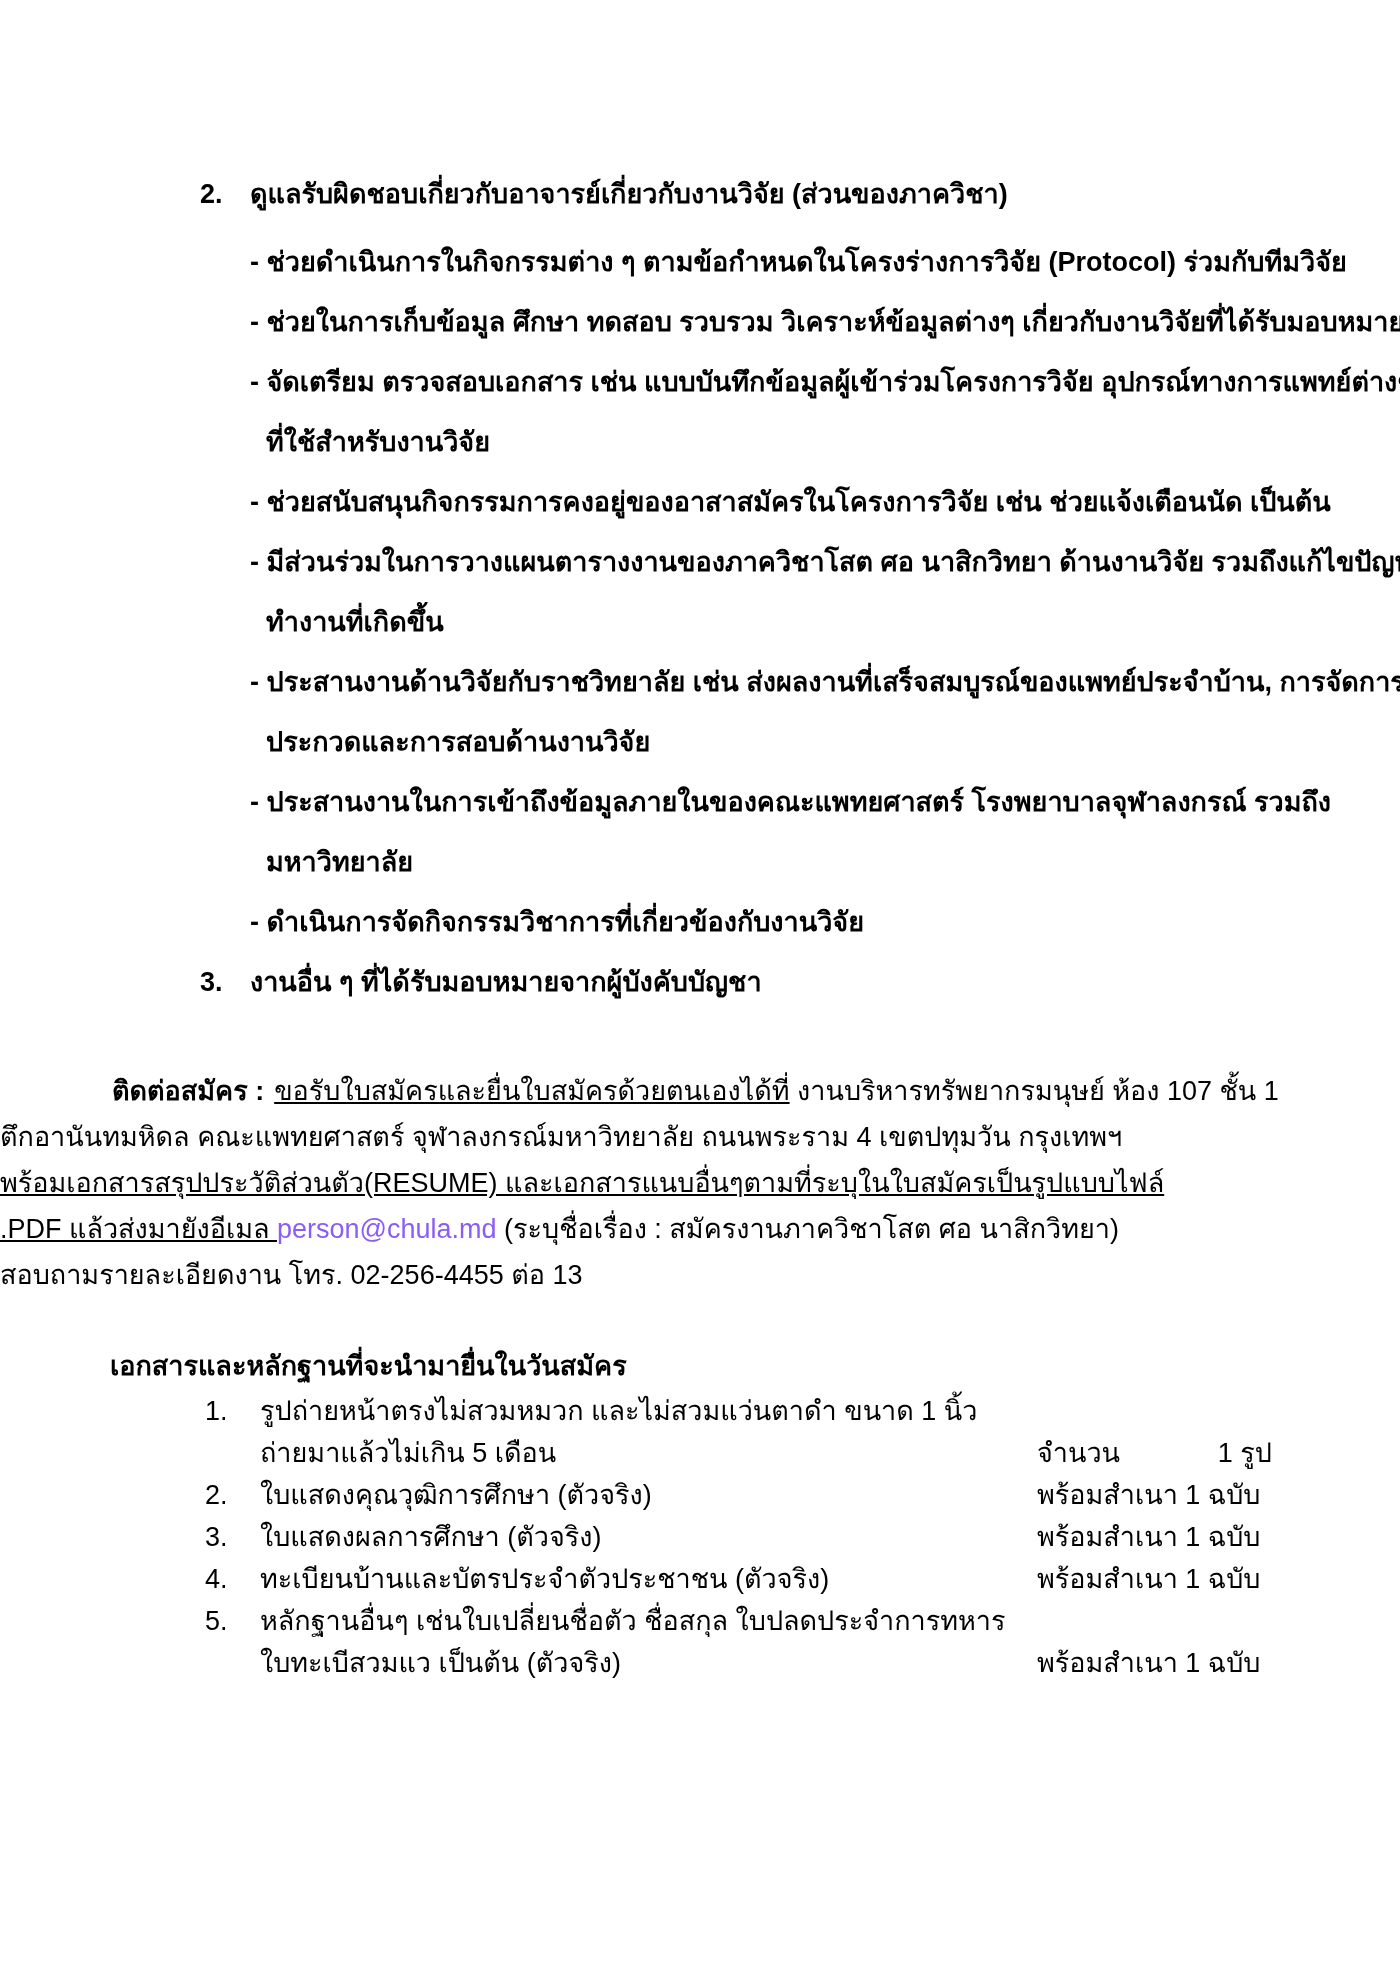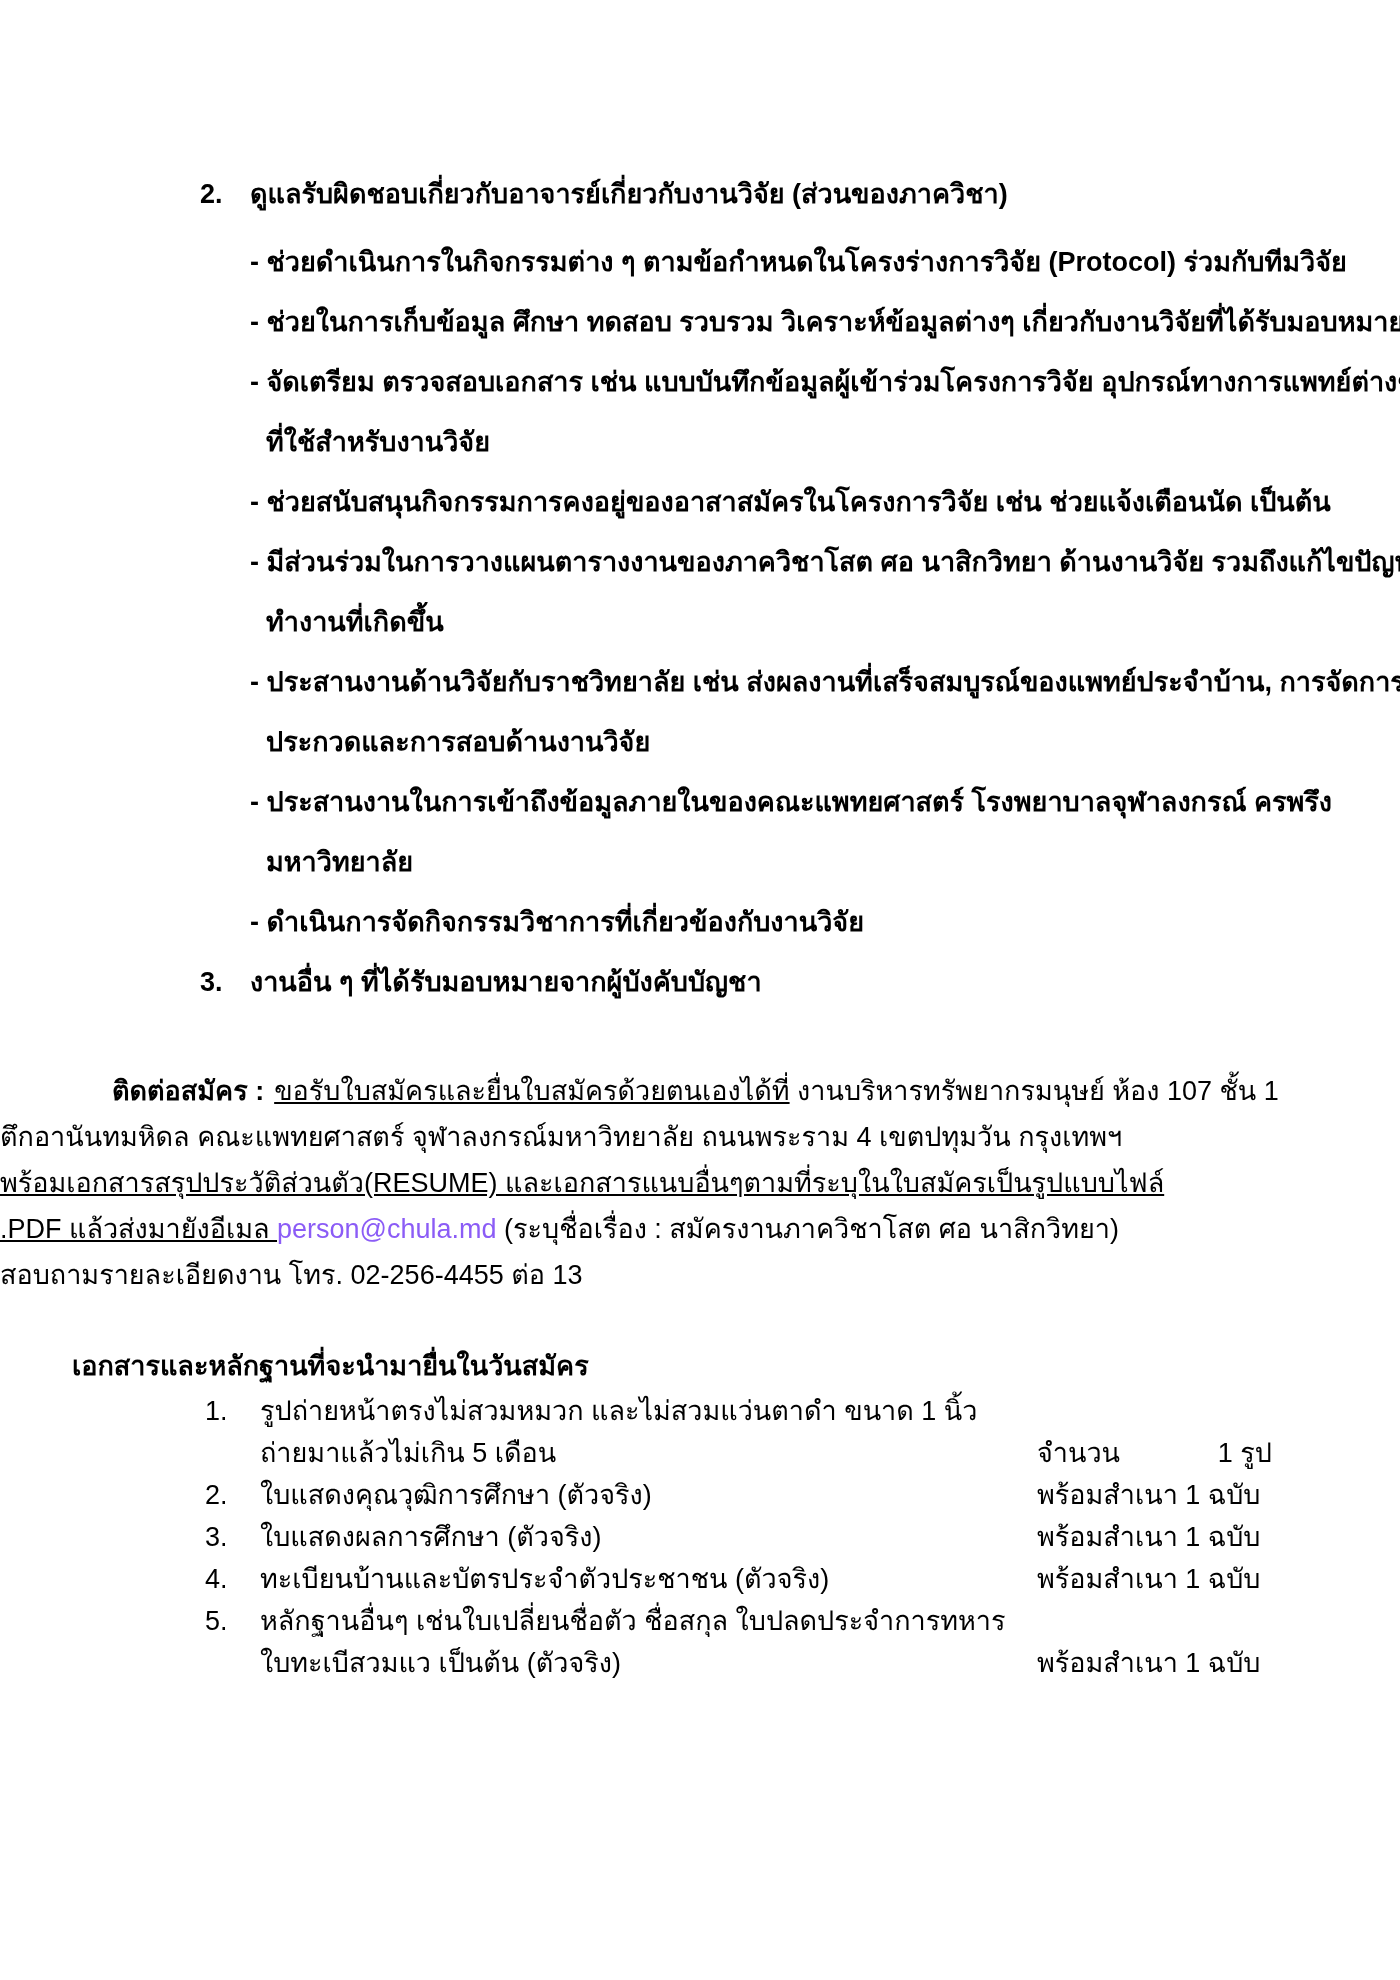--- a/index.html
+++ b/index.html
@@ -76,21 +76,21 @@
   .email {
     color: #1a80d0;
     text-decoration: none;
     cursor: pointer;
   }
   
   .docs {
     margin-top: 46px;
   }
   .docs-heading {
-    padding-left: 72px;
+    padding-left: 110px;
     height: 44px;
     line-height: 44px;
     font-weight: bold;
     white-space: nowrap;
   }
   .doc-rows {
     margin-top: 2px;
   }
   .doc-row {
     display: grid;
@@ -120,21 +120,21 @@
     <div class="bullets">
       <div class="bline">- ช่วยดำเนินการในกิจกรรมต่าง ๆ ตามข้อกำหนดในโครงร่างการวิจัย (Protocol) ร่วมกับทีมวิจัย</div>
       <div class="bline">- ช่วยในการเก็บข้อมูล ศึกษา ทดสอบ รวบรวม วิเคราะห์ข้อมูลต่างๆ เกี่ยวกับงานวิจัยที่ได้รับมอบหมาย</div>
       <div class="bline">- จัดเตรียม ตรวจสอบเอกสาร เช่น แบบบันทึกข้อมูลผู้เข้าร่วมโครงการวิจัย อุปกรณ์ทางการแพทย์ต่างๆ</div>
       <div class="bline cont">ที่ใช้สำหรับงานวิจัย</div>
       <div class="bline">- ช่วยสนับสนุนกิจกรรมการคงอยู่ของอาสาสมัครในโครงการวิจัย เช่น ช่วยแจ้งเตือนนัด เป็นต้น</div>
       <div class="bline">- มีส่วนร่วมในการวางแผนตารางงานของภาควิชาโสต ศอ นาสิกวิทยา ด้านงานวิจัย รวมถึงแก้ไขปัญหาการ</div>
       <div class="bline cont">ทำงานที่เกิดขึ้น</div>
       <div class="bline">- ประสานงานด้านวิจัยกับราชวิทยาลัย เช่น ส่งผลงานที่เสร็จสมบูรณ์ของแพทย์ประจำบ้าน, การจัดการ</div>
       <div class="bline cont">ประกวดและการสอบด้านงานวิจัย</div>
-      <div class="bline">- ประสานงานในการเข้าถึงข้อมูลภายในของคณะแพทยศาสตร์ โรงพยาบาลจุฬาลงกรณ์ ครพรึง</div>
+      <div class="bline">- ประสานงานในการเข้าถึงข้อมูลภายในของคณะแพทยศาสตร์ โรงพยาบาลจุฬาลงกรณ์ รวมถึง</div>
       <div class="bline cont">มหาวิทยาลัย</div>
       <div class="bline">- ดำเนินการจัดกิจกรรมวิชาการที่เกี่ยวข้องกับงานวิจัย</div>
     </div>
 
     <div class="num-item item3">
       <span class="num">3.</span>
       <span>งานอื่น ๆ ที่ได้รับมอบหมายจากผู้บังคับบัญชา</span>
     </div>
   </div>
 

